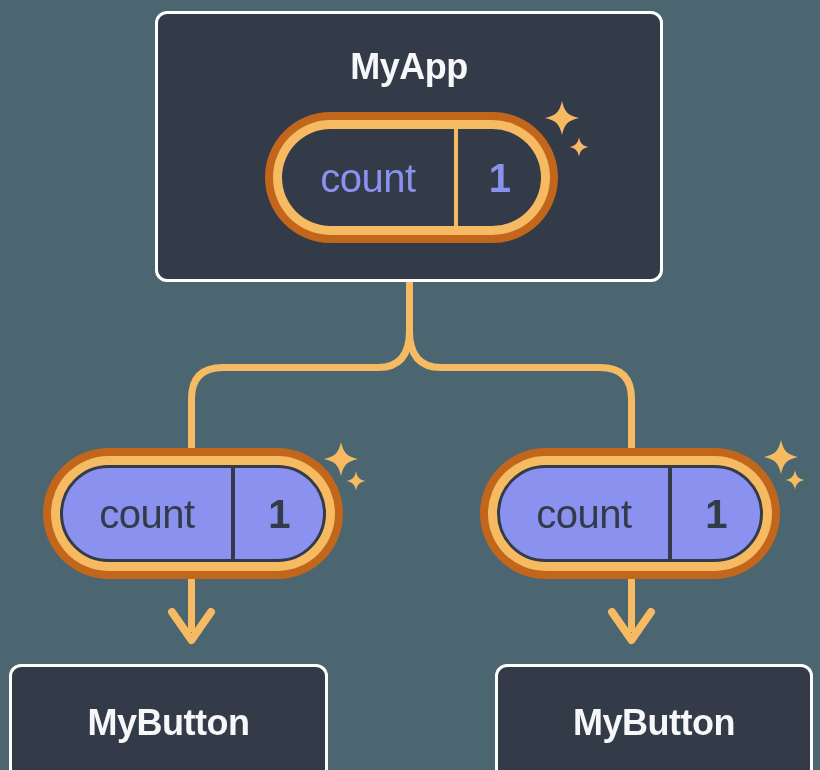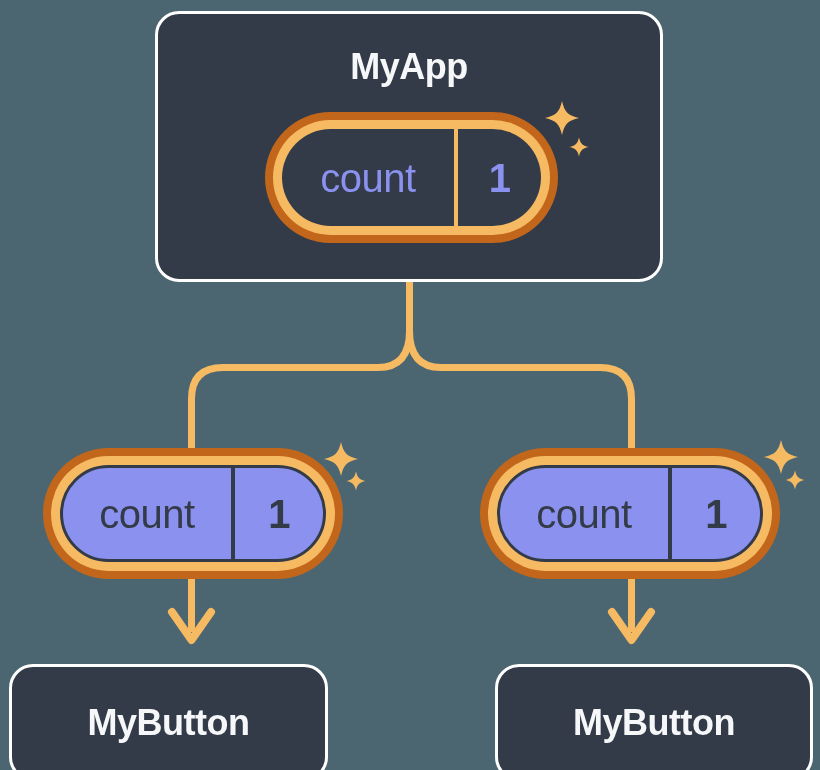--- a/index.html
+++ b/index.html
@@ -27,21 +27,21 @@
     stroke-linecap: round;
     stroke-linejoin: round;
   }
   .sparkle { fill: var(--accent-light, #F6BA63); }
 
   .node {
     position: absolute;
     box-sizing: border-box;
     background: var(--node-bg, #343B48);
     border: 3px solid var(--node-border, #FFFFFF);
-    border-radius: 24px;
+    border-radius: 12px;
     z-index: 2;
     color: var(--text-light, #F6F7F9);
   }
   .node-root { left: 155px; top: 11px; width: 508px; height: 271px; }
   .node-title {
     margin-top: 32px;
     text-align: center;
     font-size: 36px;
     font-weight: 700;
     letter-spacing: -0.5px;

